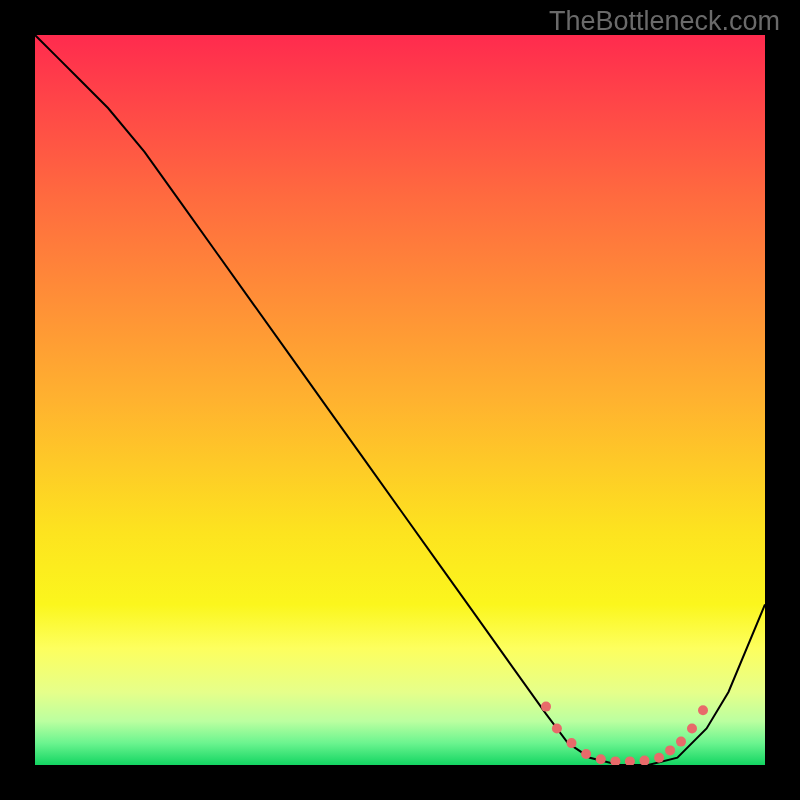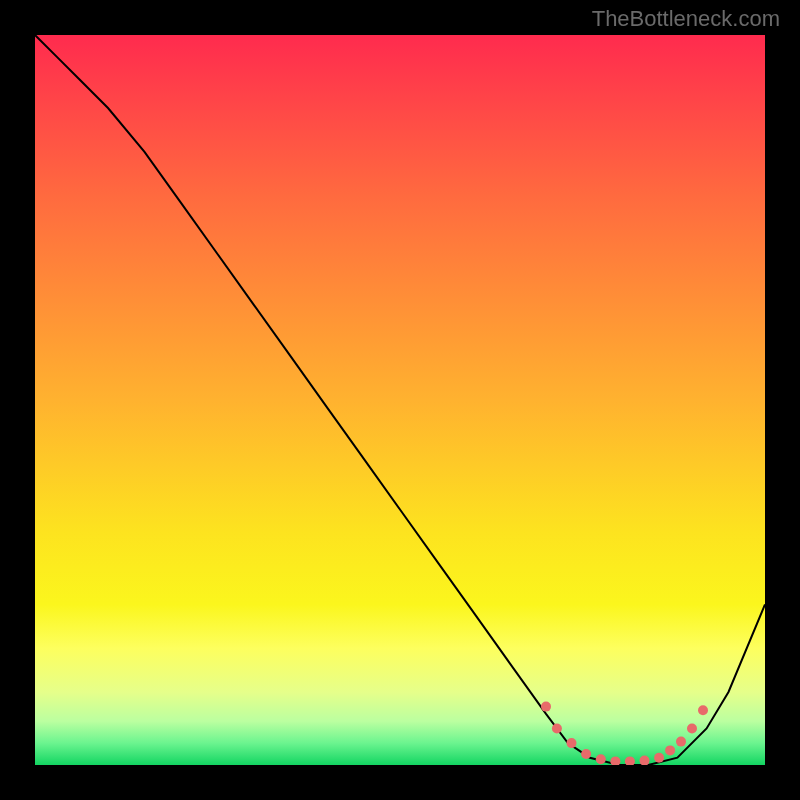--- a/index.html
+++ b/index.html
@@ -9,21 +9,21 @@
     width: 800px;
     height: 800px;
     overflow: hidden;
     position: relative;
   }
   .watermark {
     position: absolute;
     top: 6px;
     right: 20px;
     font-family: Arial, Helvetica, sans-serif;
-    font-size: 22px;
+    font-size: 27px;
     color: #6a6a6a;
     font-weight: 500;
     z-index: 10;
   }
   .plot-area {
     position: absolute;
     left: 35px;
     top: 35px;
     width: 730px;
     height: 730px;

